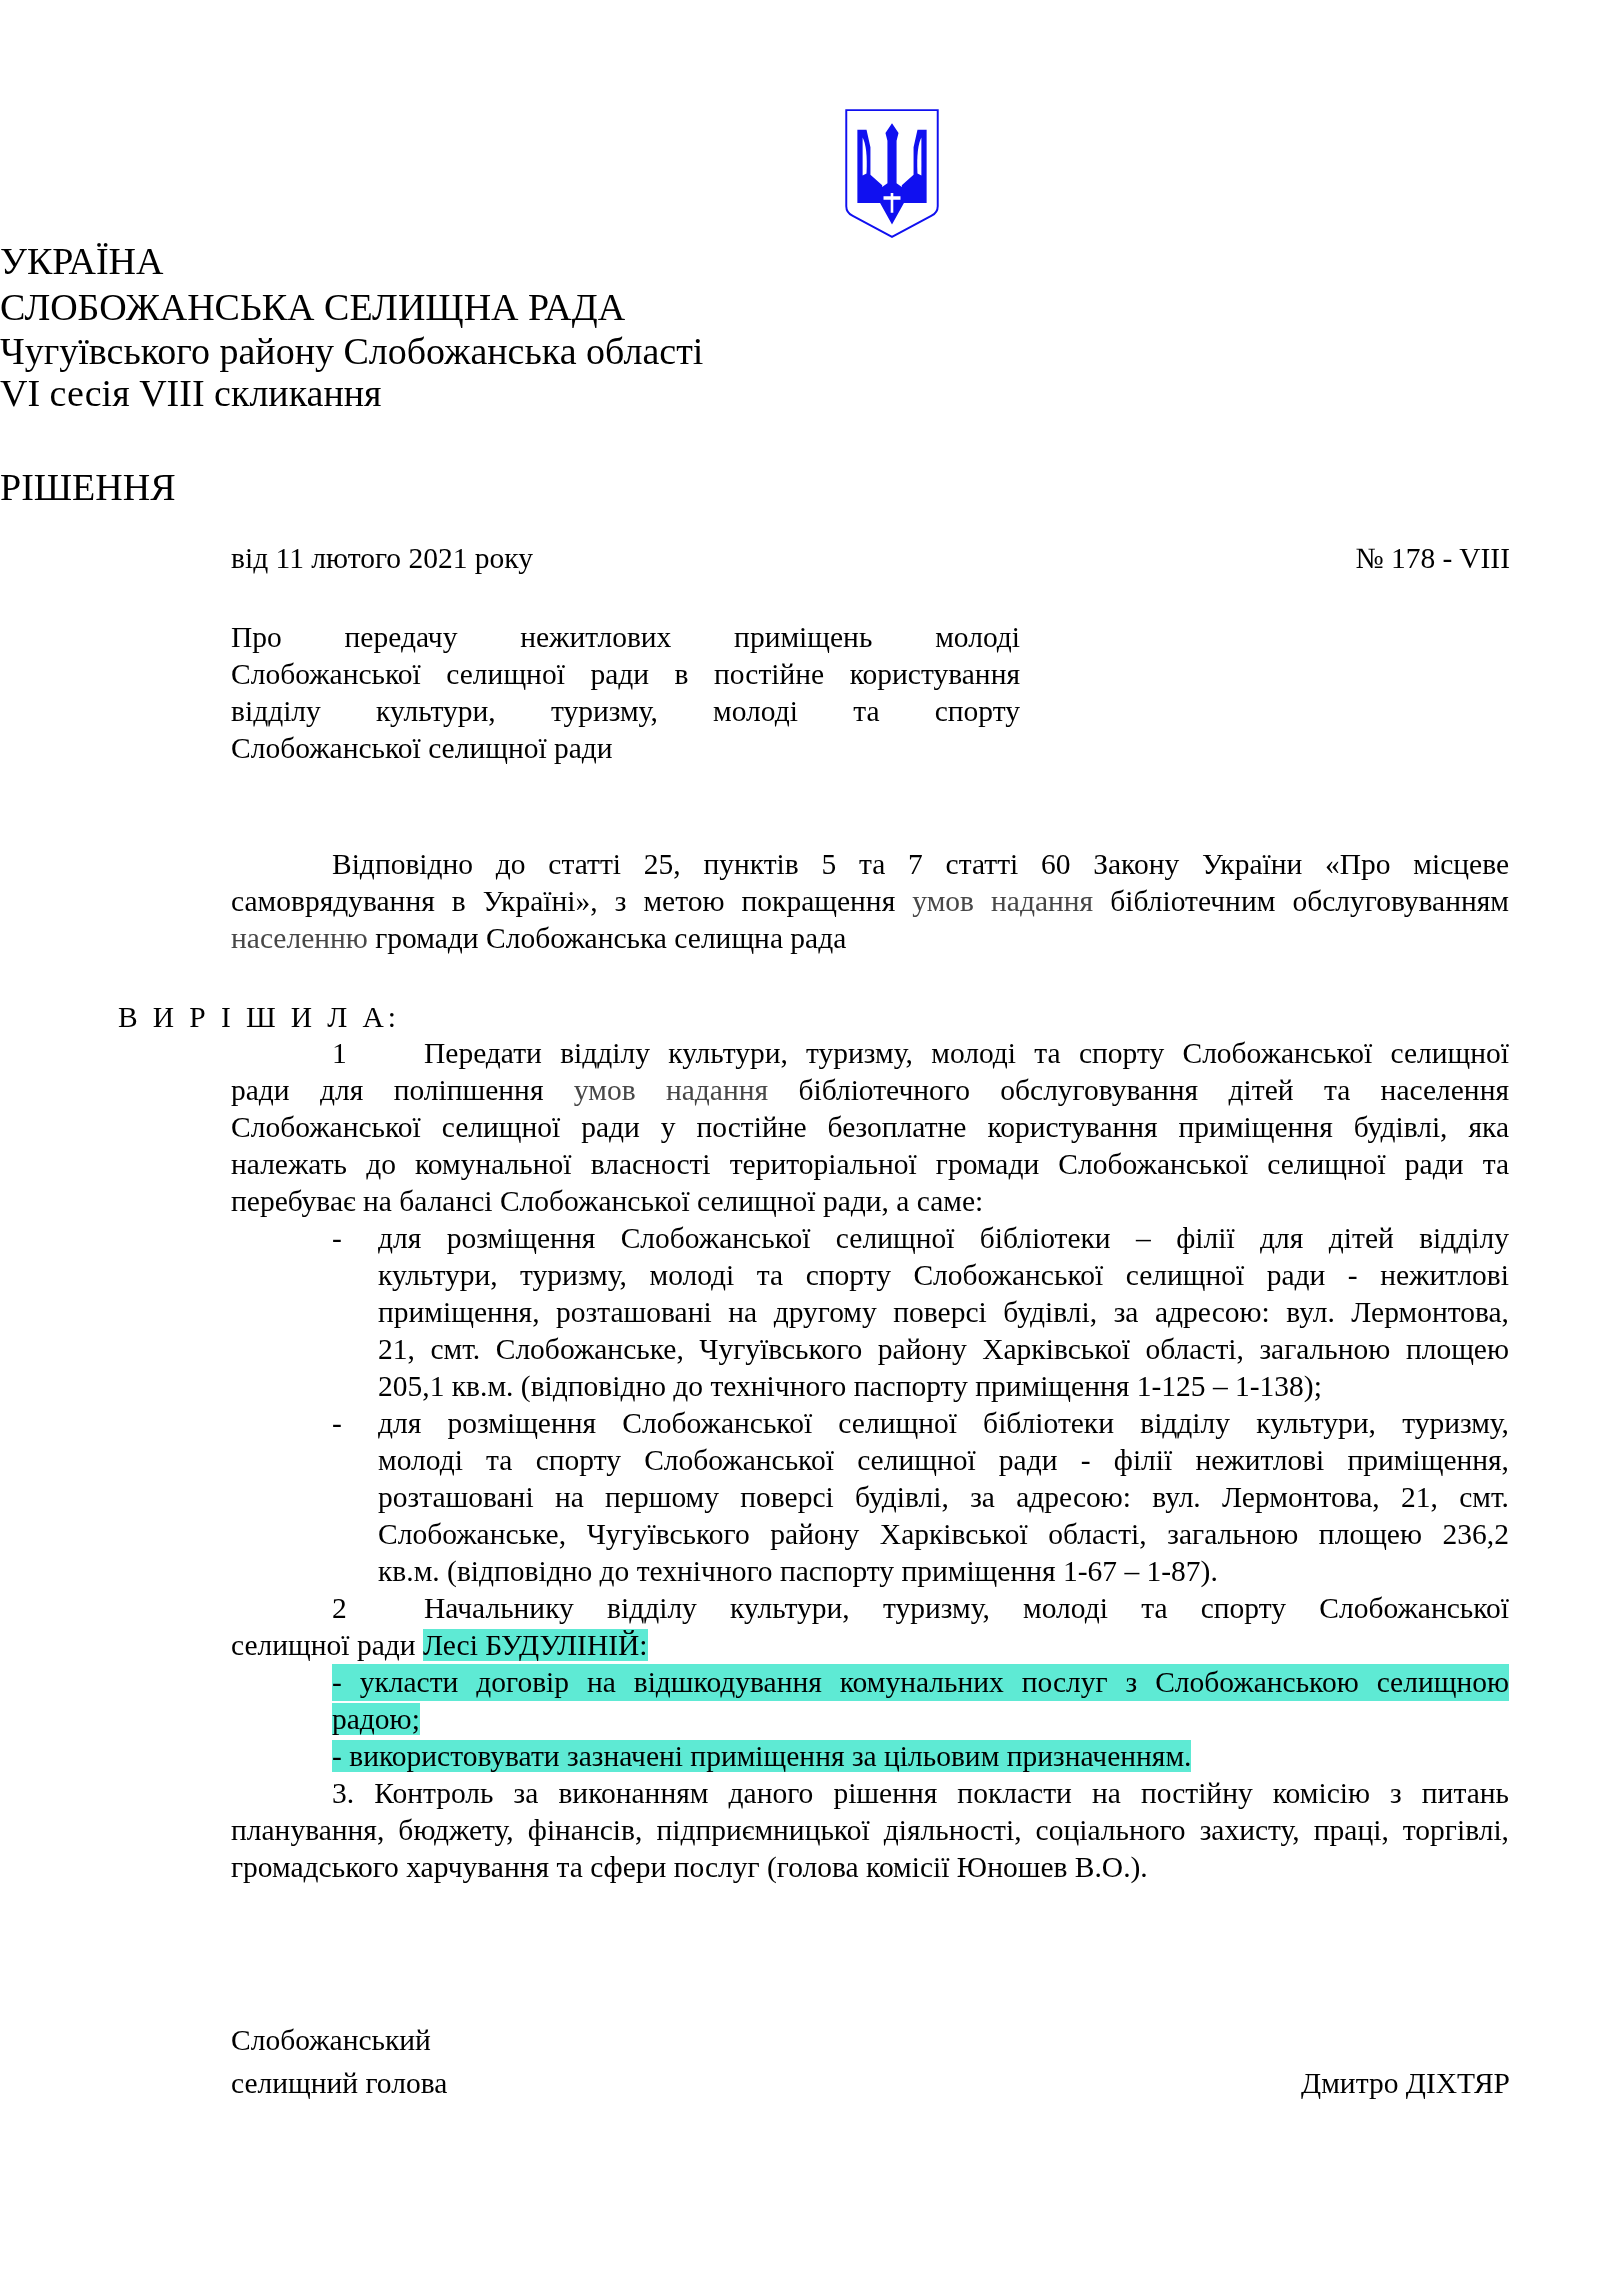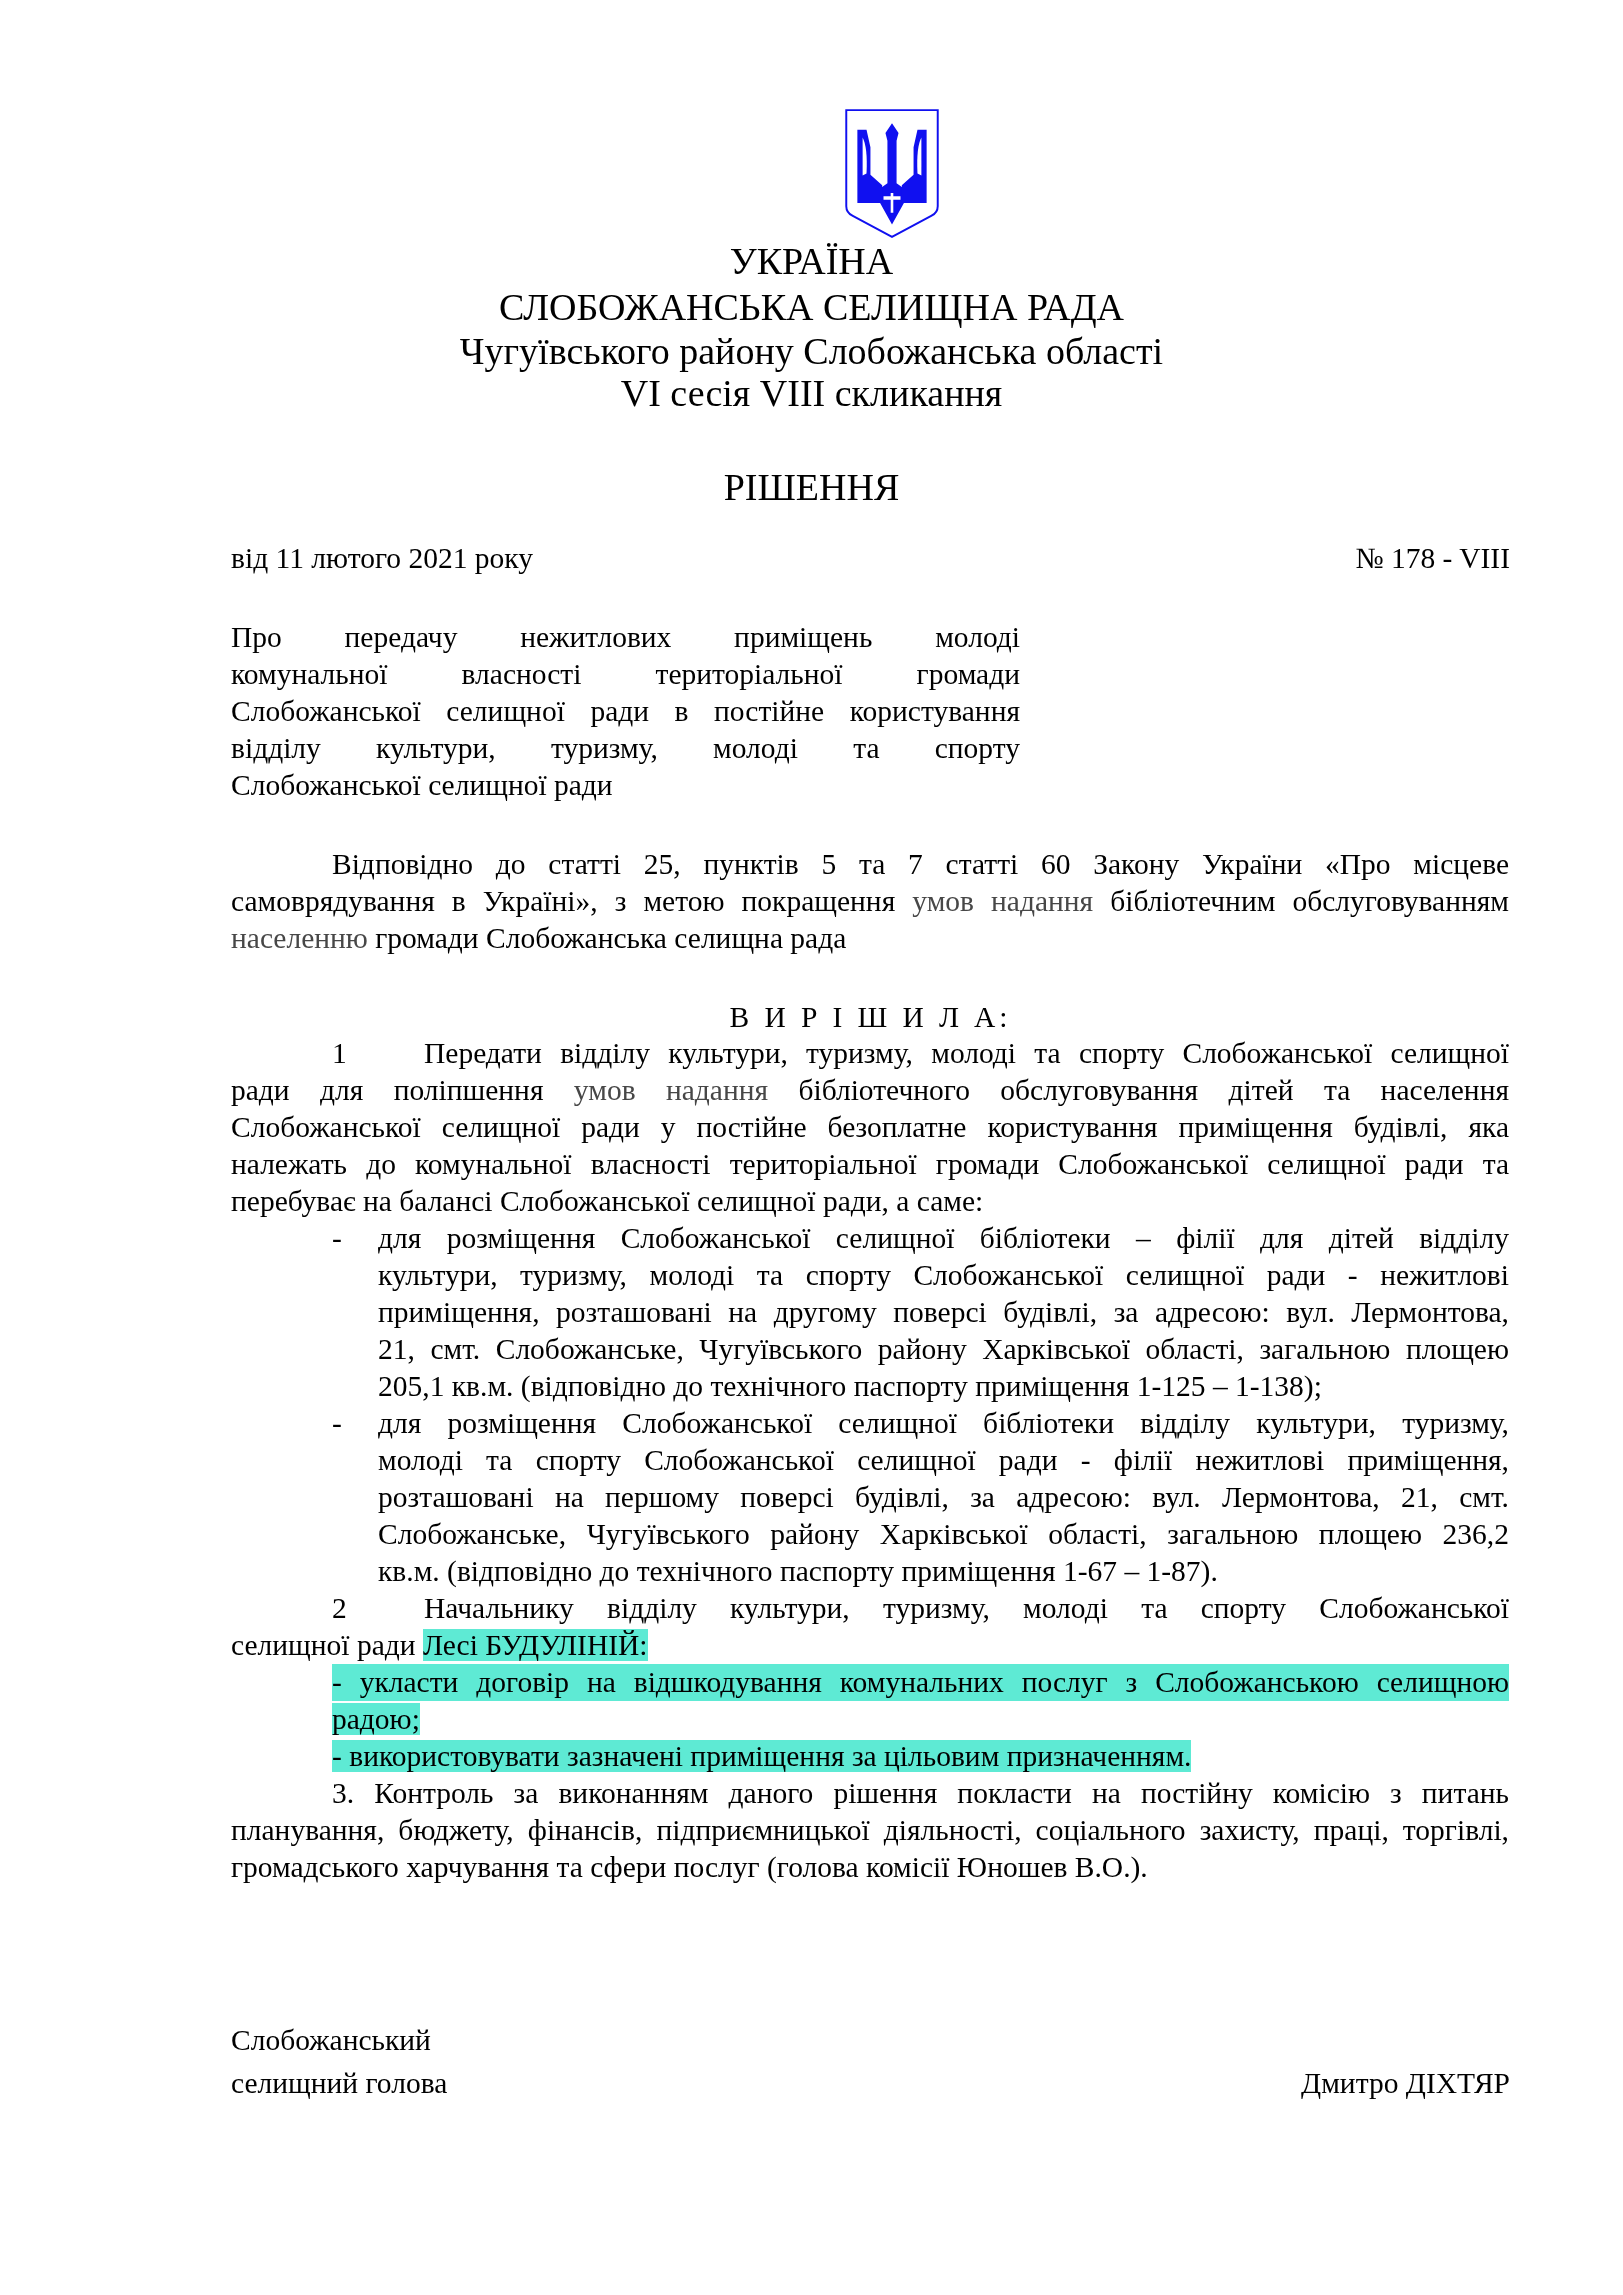--- a/index.html
+++ b/index.html
@@ -2,21 +2,21 @@
 <html style="font-size:10.5px"><head>
 <meta charset="utf-8">
 <style>
   html, body { margin: 0; padding: 0; background: #ffffff; }
   body {
     width: 1623px; height: 2295px; position: relative; overflow: hidden;
     font-family: "Liberation Serif", serif; color: #000;
   }
   .page { position: absolute; left: 0; top: 0; width: 1623px; height: 2295px; }
   .coat { position: absolute; left: 843px; top: 108px; width: 98px; height: 131px; }
-  .center { position: absolute; left: 0; width: 1623px; text-align: center; }
+  .center { position: absolute; left: 0; width: 1623px; }
   .hdr { font-size: 38px; line-height: 41px; }
   .t1 { top: 241px; }
   .t2 { top: 287px; }
   .t3 { top: 331px; }
   .t4 { top: 373px; }
   .title { top: 465px; font-size: 38px; }
   .date { position: absolute; left: 231px; top: 542px; font-size: 29.5px; }
   .num { position: absolute; right: 113px; top: 542px; font-size: 29.5px; }
   .txt { font-size: 29.5px; line-height: 37px; }
   .subject { position: absolute; left: 231px; top: 619px; width: 789px; text-align: justify; text-align-last: left; }
@@ -57,21 +57,20 @@
   <div class="center hdr t3">Чугуївського району Слобожанська області</div>
   <div class="center hdr t4">VI сесія VIII скликання</div>
 
   <div class="center title">РІШЕННЯ</div>
 
   <div class="date">від 11 лютого 2021 року</div>
   <div class="num">№ 178  - VIII</div>
 
   <div class="subject txt">
     <span class="jl">Про передачу нежитлових приміщень молоді</span>
-    <span class="jl">комунальної власності територіальної громади</span>
     <span class="jl">Слобожанської селищної ради в постійне користування</span>
     <span class="jl">відділу культури, туризму, молоді та спорту</span>
     <span class="jl" style="text-align-last:left">Слобожанської селищної ради</span>
   </div>
 
   <div class="intro txt">
     <span class="jline ind">Відповідно до  статті 25, пунктів 5 та 7 статті 60 Закону України «Про місцеве</span>
     <span class="jline"><span>самоврядування в Україні», з метою покращення </span><span class="gray">умов надання</span><span> бібліотечним обслуговуванням</span></span>
     <span class="jline nj"><span class="gray">населенню</span><span> громади Слобожанська селищна рада</span></span>
   </div>

